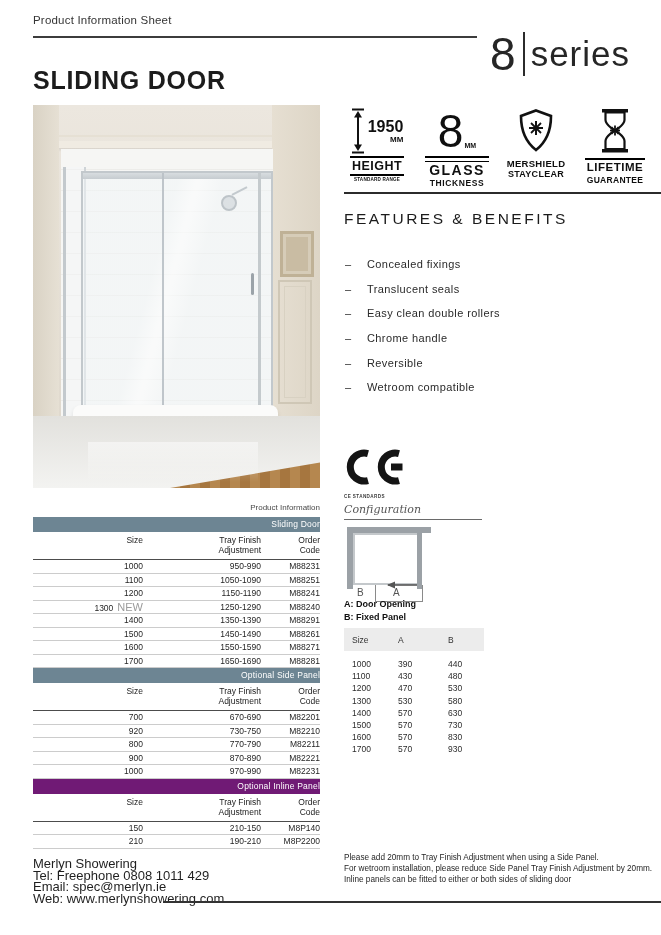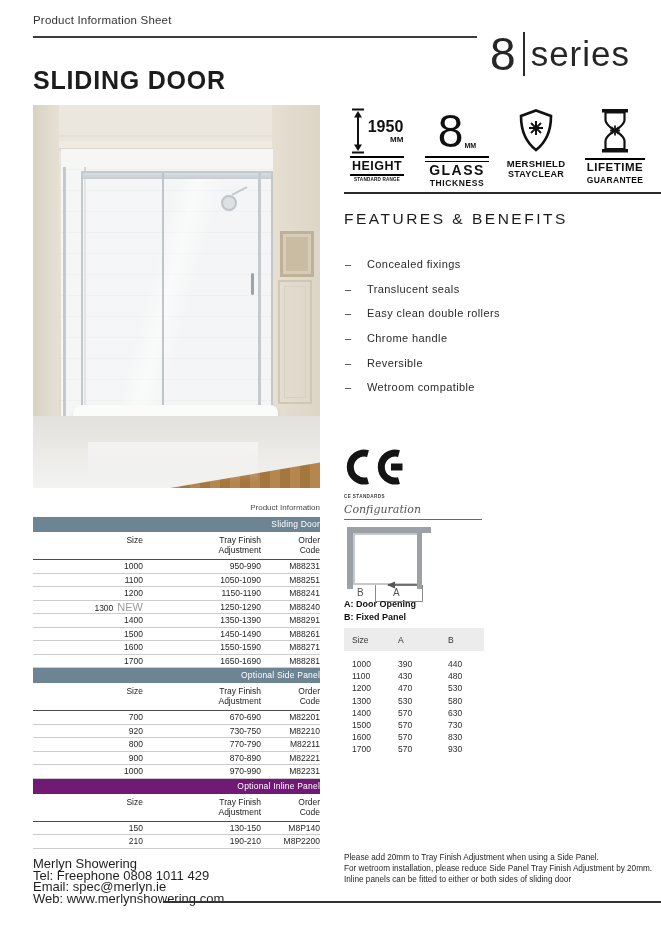--- a/index.html
+++ b/index.html
@@ -426,21 +426,21 @@
             <div>Tray Finish</div>
             <div>Adjustment</div>
           </div>
           <div>
             <div>Order</div>
             <div>Code</div>
           </div>
         </div>
         <div class="spec-row">
           <div>150</div>
-          <div>130-150</div>
+          <div>210-150</div>
           <div>M8P140</div>
         </div>
         <div class="spec-row">
           <div>210</div>
           <div>190-210</div>
           <div>M8P2200</div>
         </div>
       </div>
   </div>
 

